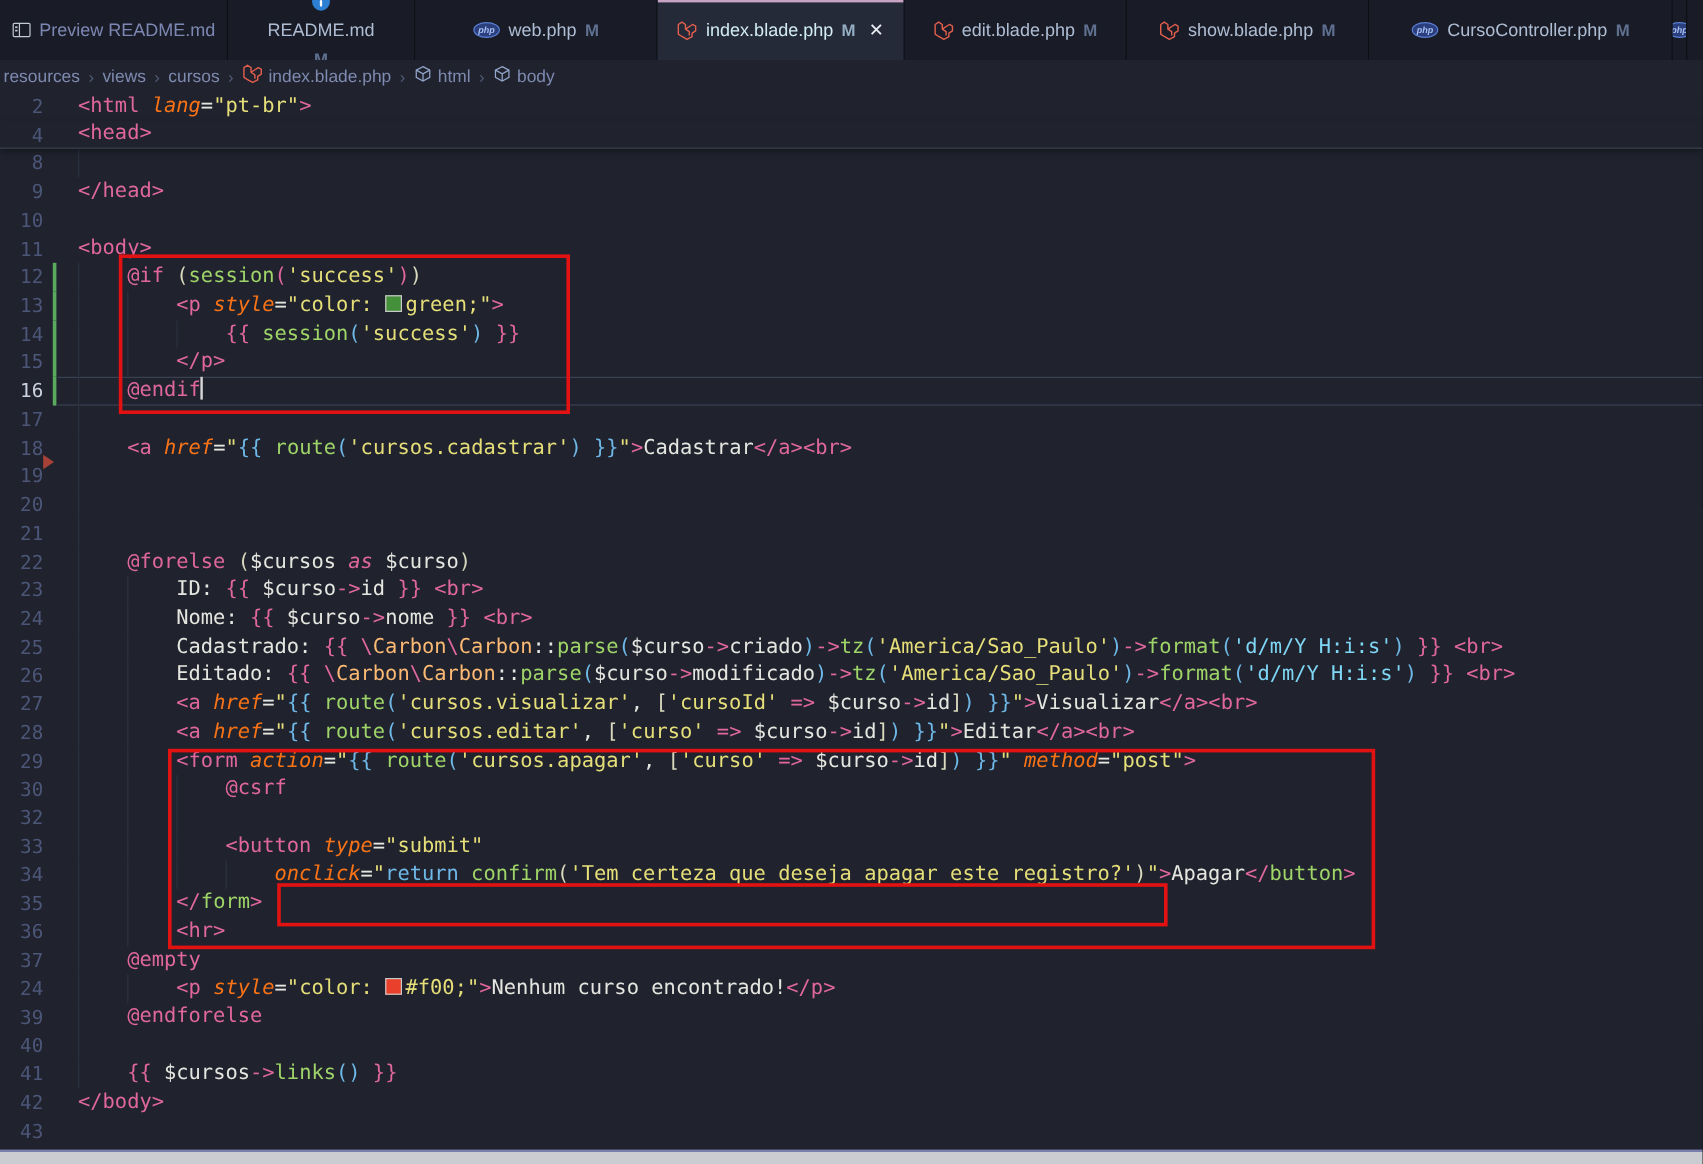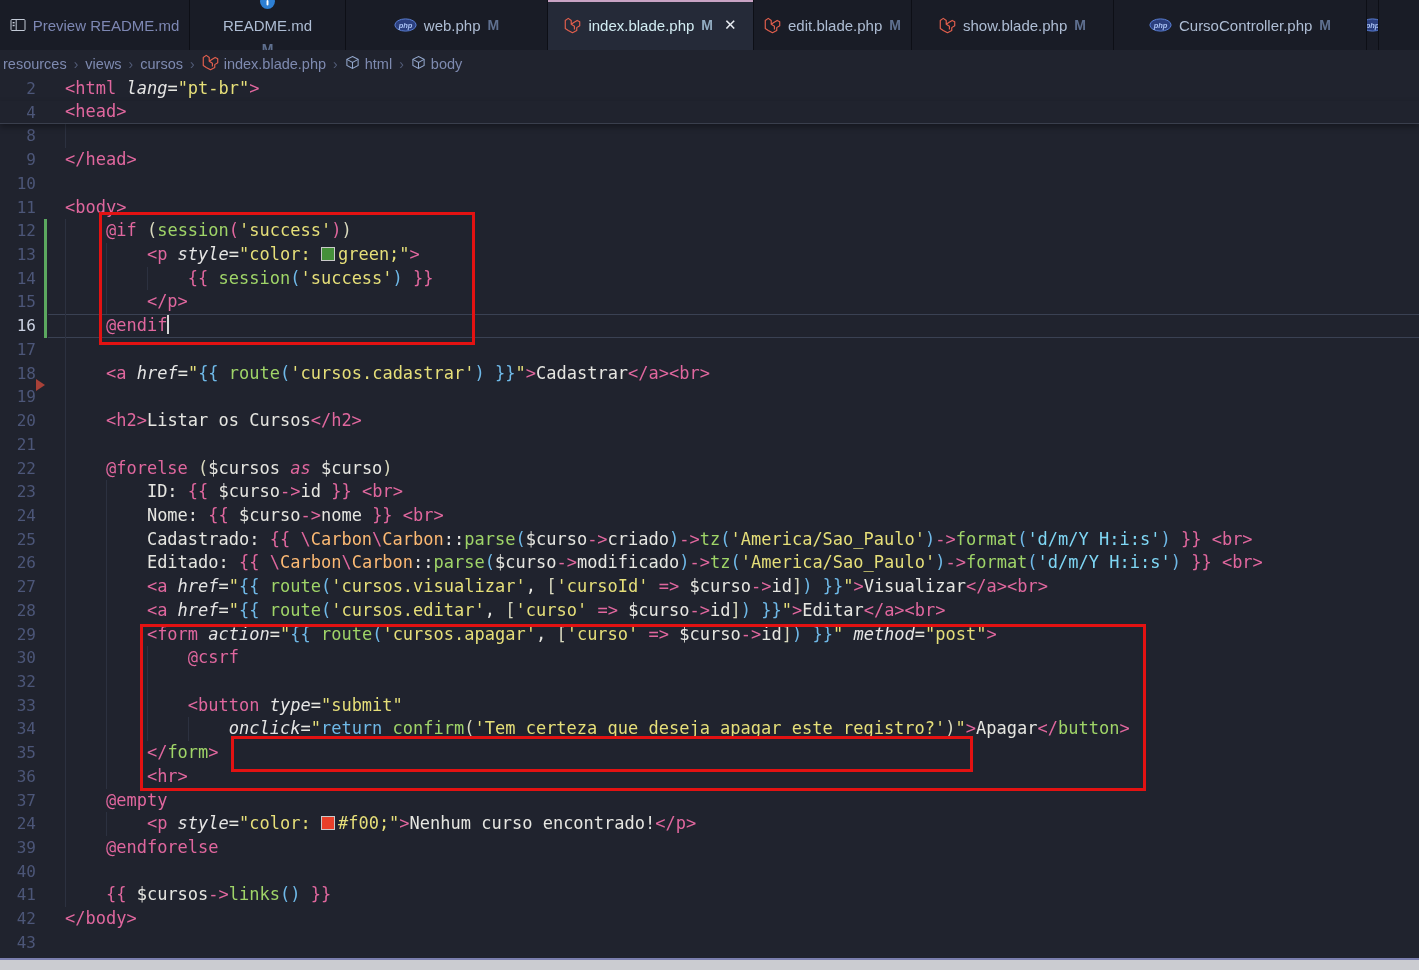--- a/index.html
+++ b/index.html
@@ -40,21 +40,21 @@
     margin-left:17px; color:#e6e6e1; }
   .row.sb { border-bottom:1px solid #3a3f4d; box-shadow:0 3px 6px rgba(0,0,0,.35); z-index:3; }
   .curline { position:absolute; left:48px; right:0; top:0; bottom:0;
     border-top:1px solid #3a4153; border-bottom:1px solid #3a4153; }
   .gitadd { position:absolute; left:44px; top:0; bottom:0; width:3px; background:#5ba85f; }
   .delmark { position:absolute; left:36px; top:-6px; width:0; height:0;
     border-left:9px solid #a84138; border-top:6px solid transparent; border-bottom:6px solid transparent; }
   .guide { position:absolute; top:0; bottom:0; width:1px; background:#2c3140; }
   
   .tk.tag  { color:#e0679e; }
-  .tk.attr { color:#e5e5e5; font-style:italic; }
+  .tk.attr { color:#f97316; font-style:italic; }
   .tk.fn   { color:#9fd468; }
   .tk.str  { color:#e6df79; }
   .tk.blue { color:#6fb9e8; }
   .tk.cyan { color:#7fd7f5; }
   .tk.purple { color:#fdba74; }
   .tk.white { color:#e6e6e1; }
   .tk.pale { color:#d9d9be; }
   .tk.askw { color:#e0679e; font-style:italic; }
   .sw { display:inline-block; width:14px; height:14px; vertical-align:-1px;
     margin-right:3px; border:1px solid #c9c9c9; }
@@ -109,21 +109,21 @@
         <span class="ticon">
           <svg width="17" height="17" viewBox="0 0 16 16" fill="none" stroke="#e35f4d" stroke-width="1.1" stroke-linejoin="round">
             <path d="M1.2 3.2 L4 1.3 L6.8 3.2 L6.8 6.8 L9.6 5 L12.4 3.2 L14.8 4.4 L14.8 8.2 L12 10 L12 12.8 L8 14.8 L4 12.6 L1.2 10.8 Z"></path>
             <path d="M6.8 6.8 L9.8 8.8 L9.8 11.8"></path>
           </svg>
         </span>
         <span>index.blade.php</span>
         <span class="badge">M</span>
         <span class="close">✕</span>
       </div>
-      <div class="tab" style="width: 158px;">
+      <div class="tab" style="width: 185px;">
         <span class="ticon">
           <svg width="17" height="17" viewBox="0 0 16 16" fill="none" stroke="#e35f4d" stroke-width="1.1" stroke-linejoin="round">
             <path d="M1.2 3.2 L4 1.3 L6.8 3.2 L6.8 6.8 L9.6 5 L12.4 3.2 L14.8 4.4 L14.8 8.2 L12 10 L12 12.8 L8 14.8 L4 12.6 L1.2 10.8 Z"></path>
             <path d="M6.8 6.8 L9.8 8.8 L9.8 11.8"></path>
           </svg>
         </span>
         <span>edit.blade.php</span>
         <span class="badge">M</span>
       </div>
       <div class="tab" style="width: 202px;">
@@ -264,21 +264,20 @@
       </div>
       <div class="row">
         <div class="delmark"></div>
         <div class="gutter">19</div>
         <div class="guide" style="left: 65px;"></div>
         <div class="code"></div>
       </div>
       <div class="row">
         <div class="gutter">20</div>
         <div class="guide" style="left: 65px;"></div>
-        <div class="code"><span class="tk white">    </span><span class="tk tag">&lt;h2&gt;</span><span class="tk white">Listar os Cursos</span><span class="tk tag">&lt;/h2&gt;</span></div>
       </div>
       <div class="row">
         <div class="gutter">21</div>
         <div class="guide" style="left: 65px;"></div>
         <div class="code"></div>
       </div>
       <div class="row">
         <div class="gutter">22</div>
         <div class="guide" style="left: 65px;"></div>
         <div class="code"><span class="tk white">    </span><span class="tk tag">@forelse </span><span class="tk pale">(</span><span class="tk white">$cursos</span><span class="tk askw"> as </span><span class="tk white">$curso</span><span class="tk pale">)</span></div>

